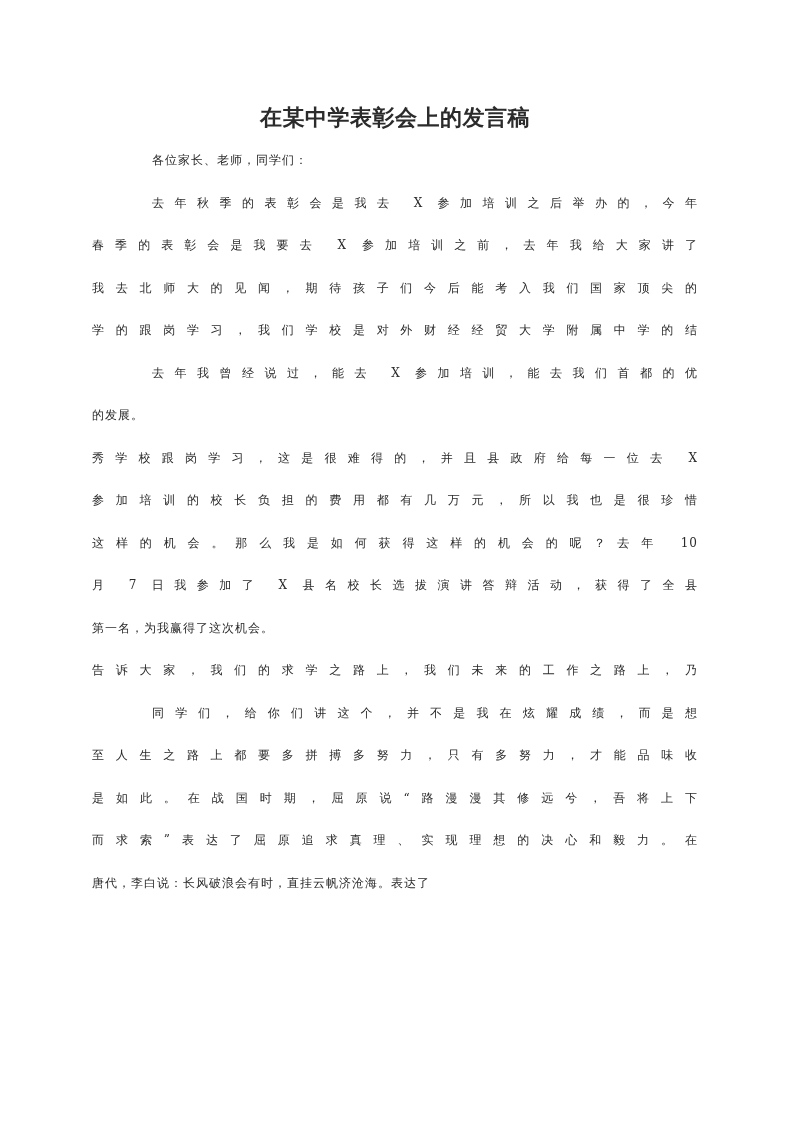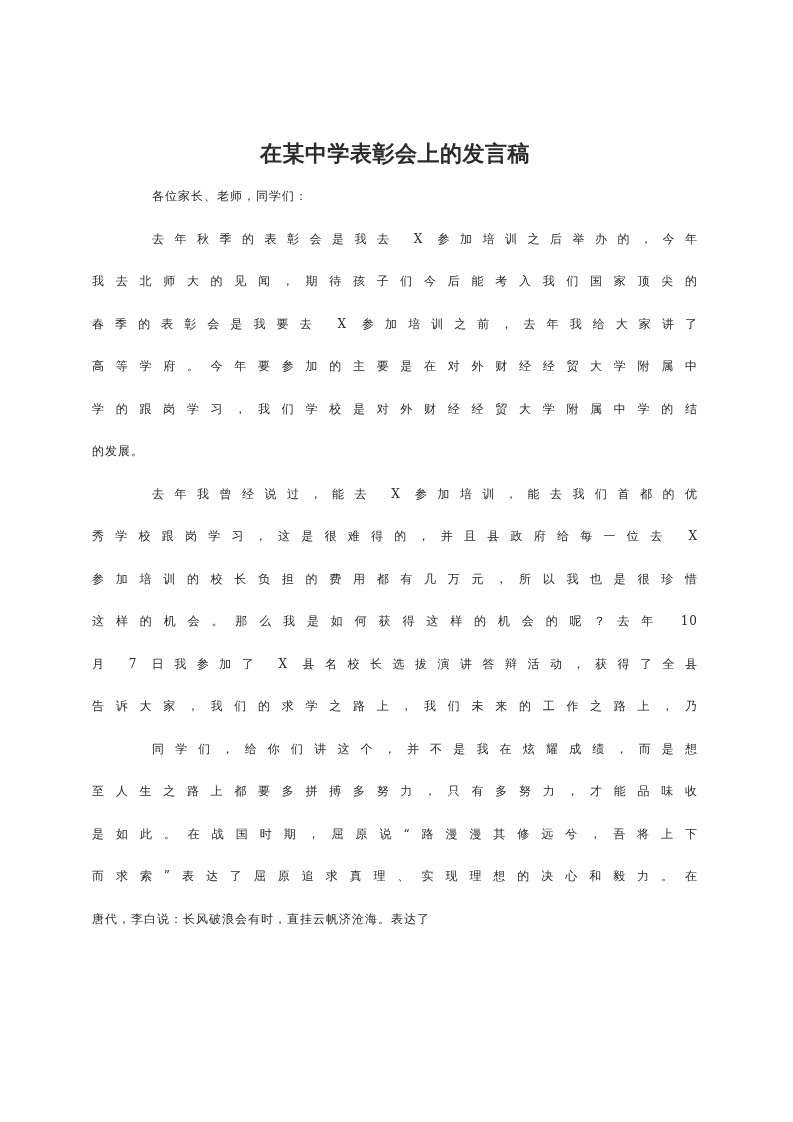--- a/index.html
+++ b/index.html
@@ -19,21 +19,20 @@
     color: #2b2b2b;
   }
   .doc-title {
     height: 43px;
     line-height: 43px;
     text-align: center;
     font-weight: bold;
     font-size: 22px;
     letter-spacing: 0.5px;
     white-space: nowrap;
-    margin-top: 36px;
   }
   .doc-body {
     width: 100%;
   }
   .line {
     height: 42.5px;
     line-height: 42.5px;
     font-size: 12px;
     letter-spacing: 1px;
     text-align: justify;
@@ -49,30 +48,30 @@
   }
 </style>
 </head>
 <body>
 
 <div class="page">
   <div class="doc-title">在某中学表彰会上的发言稿</div>
   <div class="doc-body">
       <div class="line indent para-end">各位家长、老师，同学们：</div>
       <div class="line indent">去年秋季的表彰会是我去 X 参加培训之后举办的，今年</div>
+      <div class="line">春季的表彰会是我要去 X 参加培训之前，去年我给大家讲了</div>
       <div class="line">我去北师大的见闻，期待孩子们今后能考入我们国家顶尖的</div>
-      <div class="line">春季的表彰会是我要去 X 参加培训之前，去年我给大家讲了</div>
-      <div class="line">高等学府。今年要参加的主要是在对外财经经贸大学附属中</div>
       <div class="line">学的跟岗学习，我们学校是对外财经经贸大学附属中学的结</div>
+      <div class="line indent">去年我曾经说过，能去 X 参加培训，能去我们首都的优</div>
       <div class="line para-end">的发展。</div>
-      <div class="line indent">去年我曾经说过，能去 X 参加培训，能去我们首都的优</div>
       <div class="line">秀学校跟岗学习，这是很难得的，并且县政府给每一位去 X</div>
       <div class="line">参加培训的校长负担的费用都有几万元，所以我也是很珍惜</div>
       <div class="line">这样的机会。那么我是如何获得这样的机会的呢？去年 10</div>
       <div class="line">月 7 日我参加了 X 县名校长选拔演讲答辩活动，获得了全县</div>
+      <div class="line para-end">第一名，为我赢得了这次机会。</div>
       <div class="line">告诉大家，我们的求学之路上，我们未来的工作之路上，乃</div>
       <div class="line indent">同学们，给你们讲这个，并不是我在炫耀成绩，而是想</div>
       <div class="line">至人生之路上都要多拼搏多努力，只有多努力，才能品味收</div>
       <div class="line">是如此。在战国时期，屈原说“路漫漫其修远兮，吾将上下</div>
       <div class="line">而求索”表达了屈原追求真理、实现理想的决心和毅力。在</div>
       <div class="line para-end">唐代，李白说：长风破浪会有时，直挂云帆济沧海。表达了</div>
     </div>
 </div>
 
 </body></html>

